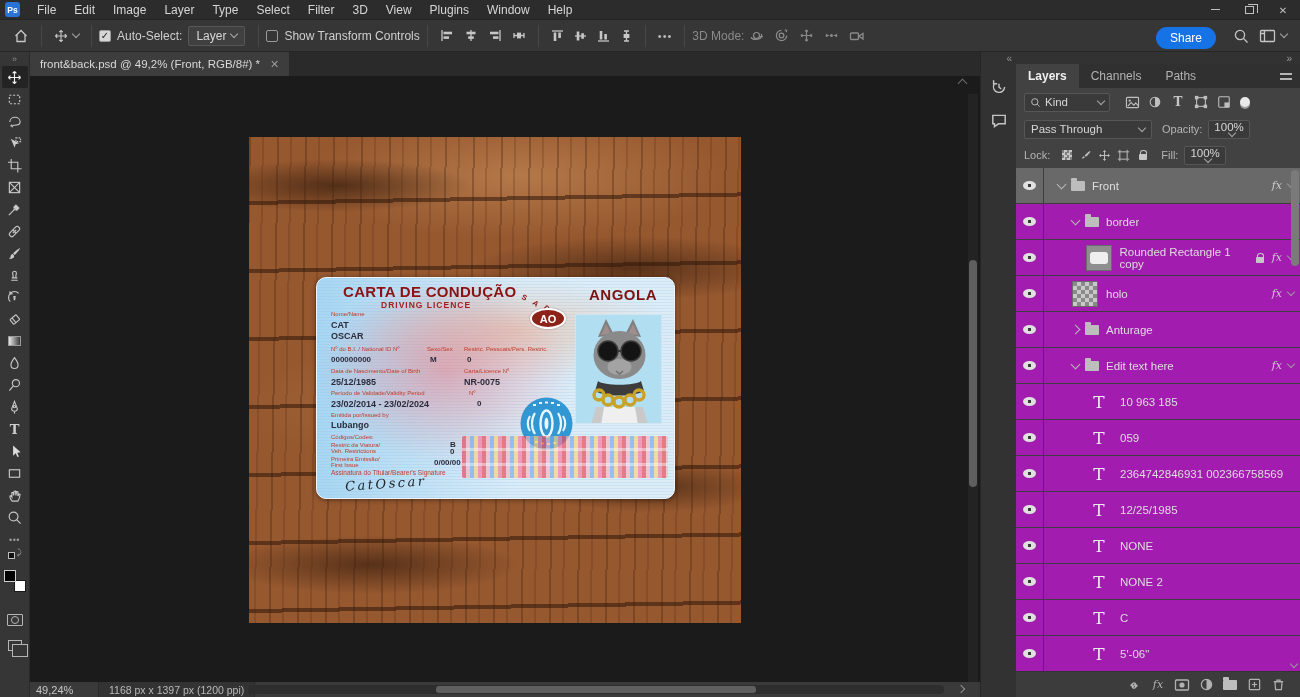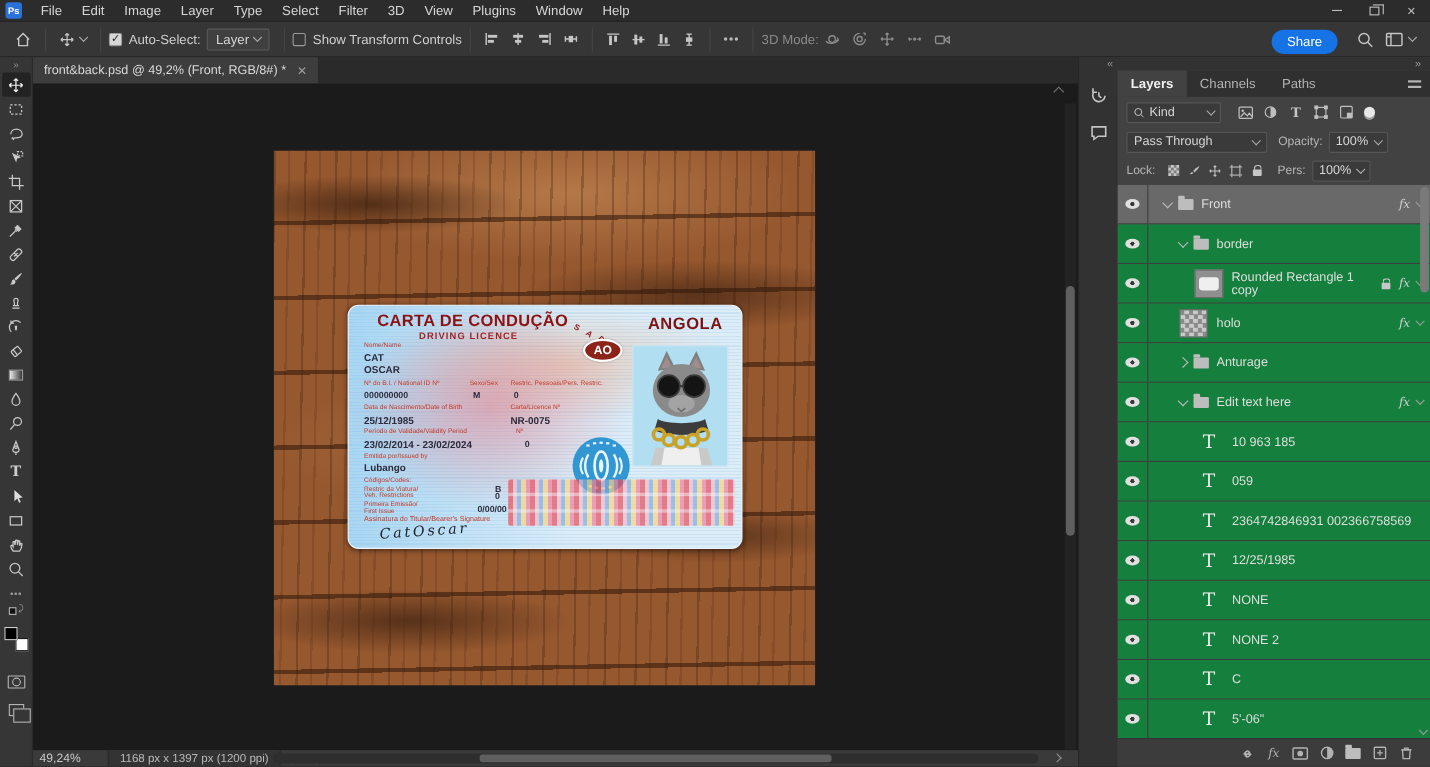--- a/index.html
+++ b/index.html
@@ -168,32 +168,32 @@
   .fico{width:20px;height:18px;display:flex;align-items:center;justify-content:center;margin-left:3px;}
   .fico svg{stroke:#bfbfbf;fill:none;stroke-width:1.2;}
   .fico .fT{font-family:"DejaVu Serif",serif;font-size:12px;color:#c6c6c6;font-weight:bold;}
   .f-toggle{width:10px;height:10px;border-radius:50%;background:#e8e8e8;margin-left:6px;box-shadow:0 2px 0 #9a9a9a;}
   .lp-blend{height:26px;}
   .blend-dd{background:#3a3a3a;border:1px solid #565656;border-radius:2px;height:19px;width:128px;
     display:flex;align-items:center;padding:0 6px;color:#d6d6d6;}
   .blend-dd .cvd{margin-left:auto;}
   .lp-lab{color:#b5b5b5;margin:0 6px 0 10px;font-size:11px;}
   .val-dd{background:#3a3a3a;border:1px solid #565656;border-radius:2px;height:19px;padding:0 5px;
-    display:flex;align-items:center;color:#d6d6d6;}
+    display:flex;align-items:center;color:#d6d6d6;flex-direction:column;}
   .val-dd .cvd{margin-left:6px;}
   .lp-lock{height:26px;}
   .lock-ico{width:17px;height:16px;display:flex;align-items:center;justify-content:center;margin-left:2px;}
   .lock-ico svg{stroke:#bfbfbf;fill:none;stroke-width:1.2;}
   .mini-checker{width:10px;height:10px;background:repeating-conic-gradient(#c6c6c6 0 25%, #7e7e7e 0 50%);background-size:5px 5px;}
   .padlock{width:8px;height:6px;background:#c6c6c6;border-radius:1px;position:relative;margin-top:4px;}
   .padlock::before{content:"";position:absolute;top:-4px;left:1px;width:5px;height:4px;
     border:1.3px solid #c6c6c6;border-bottom:none;border-radius:3px 3px 0 0;}
 
   .llist{flex:1;background:#4a4a4a;overflow:hidden;position:relative;}
-  .lrow{display:flex;align-items:center;border-bottom:1px solid #3e3e3e;background:#15803d;position:relative;}
+  .lrow{display:flex;align-items:center;border-bottom:1px solid #3e3e3e;background:#a21caf;position:relative;}
   .lrow.h22{height:36px;} .lrow.h36{height:36px;}
   .lrow.sel{background:#696969;}
   .eyecol{width:28px;align-self:stretch;display:flex;align-items:center;justify-content:center;
     border-right:1px solid #3e3e3e;}
   .eye{width:13px;height:9px;border-radius:50%;
     background:radial-gradient(circle at 50% 50%, #3a3a3a 0 1.8px, #e0e0e0 2px);}
   .lchev{width:7px;height:7px;border-right:1.5px solid #b9b9b9;border-bottom:1.5px solid #b9b9b9;
     display:inline-block;flex:none;}
   .lchev.open{transform:rotate(45deg);margin:-3px 6px 0 0;}
   .lchev.closed{transform:rotate(-45deg);margin:0 6px 0 0;}
@@ -752,21 +752,21 @@
         </span>
       <span class="lock-ico">
           <svg width="13" height="13" viewBox="0 0 16 16">
             <rect x="3.5" y="3.5" width="9" height="9"></rect>
             <path d="M3.5 1v2.5M12.5 1v2.5M3.5 13v2M12.5 13v2M1 3.5h2.5M1 12.5h2.5M13 3.5h2M13 12.5h2"></path>
           </svg>
         </span>
       <span class="lock-ico">
           <span class="padlock"></span>
         </span>
-      <span class="lp-lab">Pers:</span>
+      <span class="lp-lab">Fill:</span>
       <span class="val-dd">
         <span>100%</span>
         <span class="cvd"></span>
       </span>
     </div>
 
     <div class="llist">
 
       <div class="lrow h22 sel">
         <span class="eyecol">

